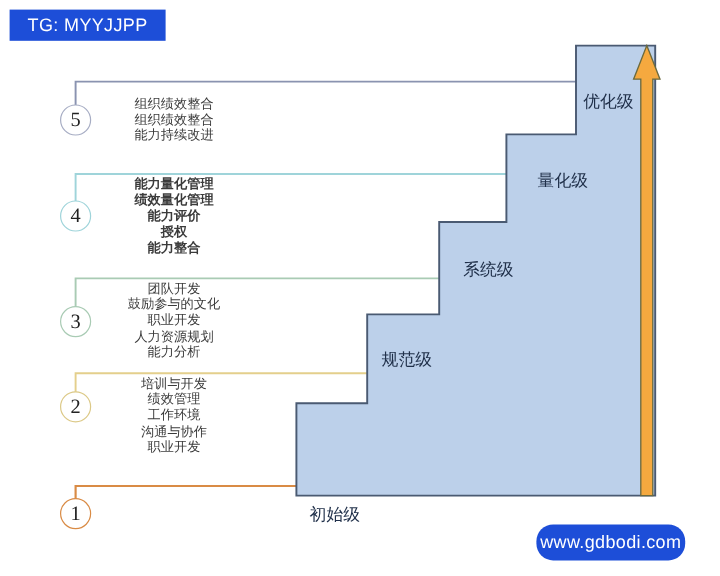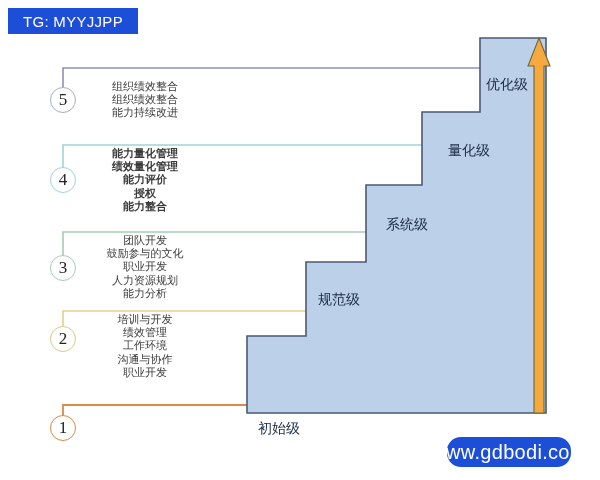--- a/index.html
+++ b/index.html
@@ -32,21 +32,21 @@
     top: 8px;
     width: 130px;
     height: 26px;
     font-size: 15px;
   }
   #watermark-badge {
     left: 447px;
     top: 437px;
     width: 124px;
     height: 30px;
-    font-size: 20px;
+    font-size: 15px;
     border-radius: 14px;
   }
 
   
   #staircase {
     position: absolute;
     left: 0;
     top: 0;
     width: 600px;
     height: 480px;

